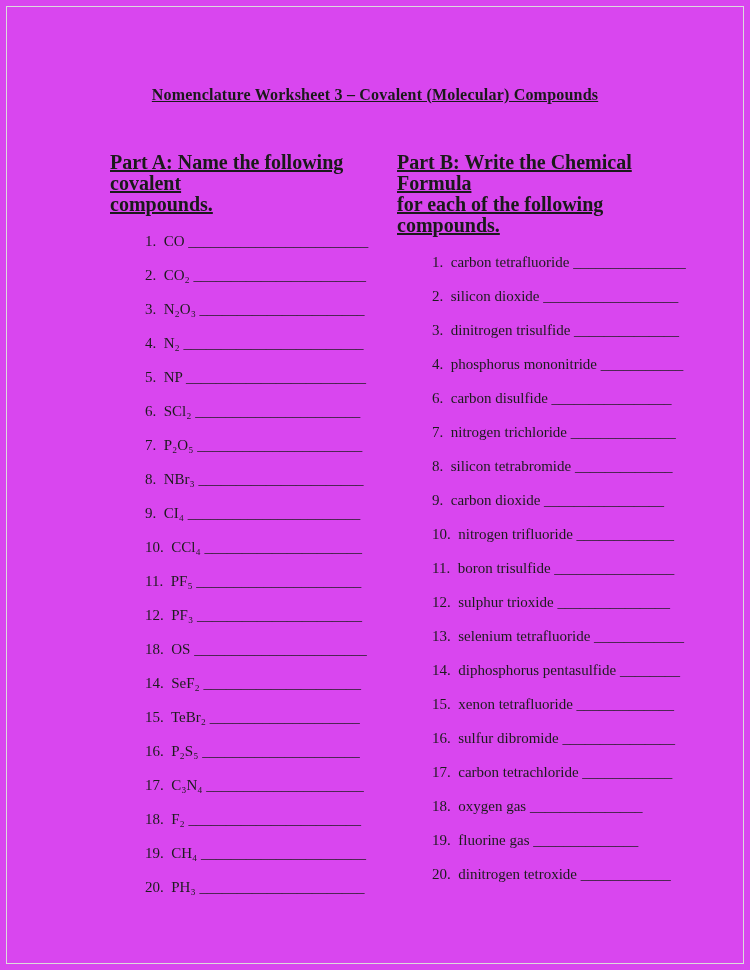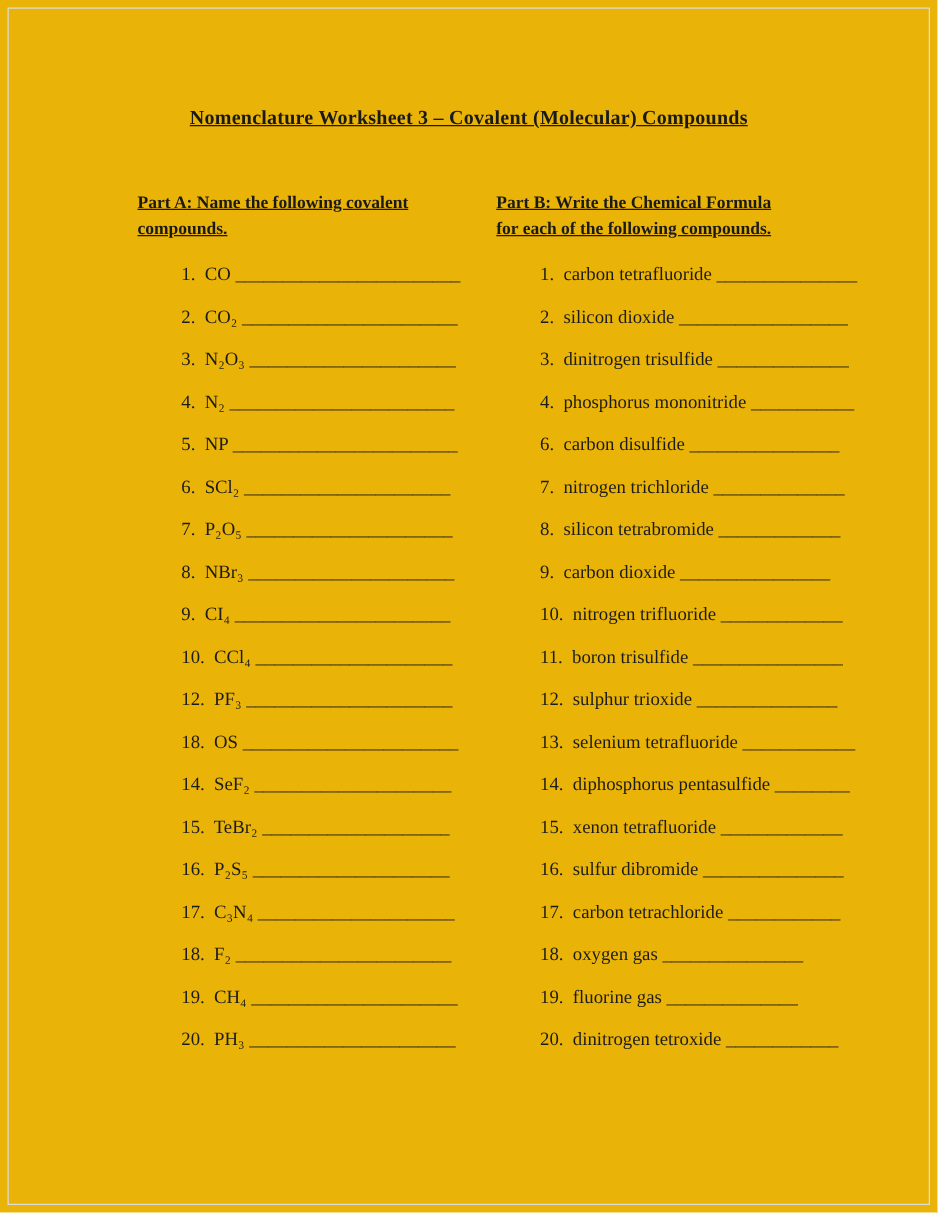--- a/index.html
+++ b/index.html
@@ -4,21 +4,21 @@
 <style>
   html, body {
     margin: 0;
     padding: 0;
     background: #ffffff;
   }
   .page {
     position: relative;
     width: 750px;
     height: 970px;
-    background: #eab308;
+    background: #d946ef;
     font-family: "Liberation Serif", "DejaVu Serif", serif;
     color: #1a1a1a;
     overflow: hidden;
   }
   .frame {
     position: absolute;
     inset: 6px;
     border: 1px solid #dcdcdc;
     pointer-events: none;
   }
@@ -35,21 +35,21 @@
     letter-spacing: 0.2px;
   }
   .col {
     position: absolute;
     top: 152px;
   }
   .col-a { left: 110px; width: 260px; }
   .col-b { left: 397px; width: 280px; }
   .heading {
     margin: 0 0 16px 0;
-    font-size: 14px;
+    font-size: 20px;
     font-weight: bold;
     line-height: 21px;
   }
   .heading span {
     text-decoration: underline;
   }
   .row {
     font-size: 15px;
     line-height: 20px;
     margin-bottom: 14px;
@@ -75,20 +75,21 @@
       <div class="row">1.  CO ________________________</div>
       <div class="row">2.  CO₂ _______________________</div>
       <div class="row">3.  N₂O₃ ______________________</div>
       <div class="row">4.  N₂ ________________________</div>
       <div class="row">5.  NP ________________________</div>
       <div class="row">6.  SCl₂ ______________________</div>
       <div class="row">7.  P₂O₅ ______________________</div>
       <div class="row">8.  NBr₃ ______________________</div>
       <div class="row">9.  CI₄ _______________________</div>
       <div class="row">10.  CCl₄ _____________________</div>
+      <div class="row">11.  PF₅ ______________________</div>
       <div class="row">12.  PF₃ ______________________</div>
       <div class="row">18.  OS _______________________</div>
       <div class="row">14.  SeF₂ _____________________</div>
       <div class="row">15.  TeBr₂ ____________________</div>
       <div class="row">16.  P₂S₅ _____________________</div>
       <div class="row">17.  C₃N₄ _____________________</div>
       <div class="row">18.  F₂ _______________________</div>
       <div class="row">19.  CH₄ ______________________</div>
       <div class="row">20.  PH₃ ______________________</div>
     </div>

